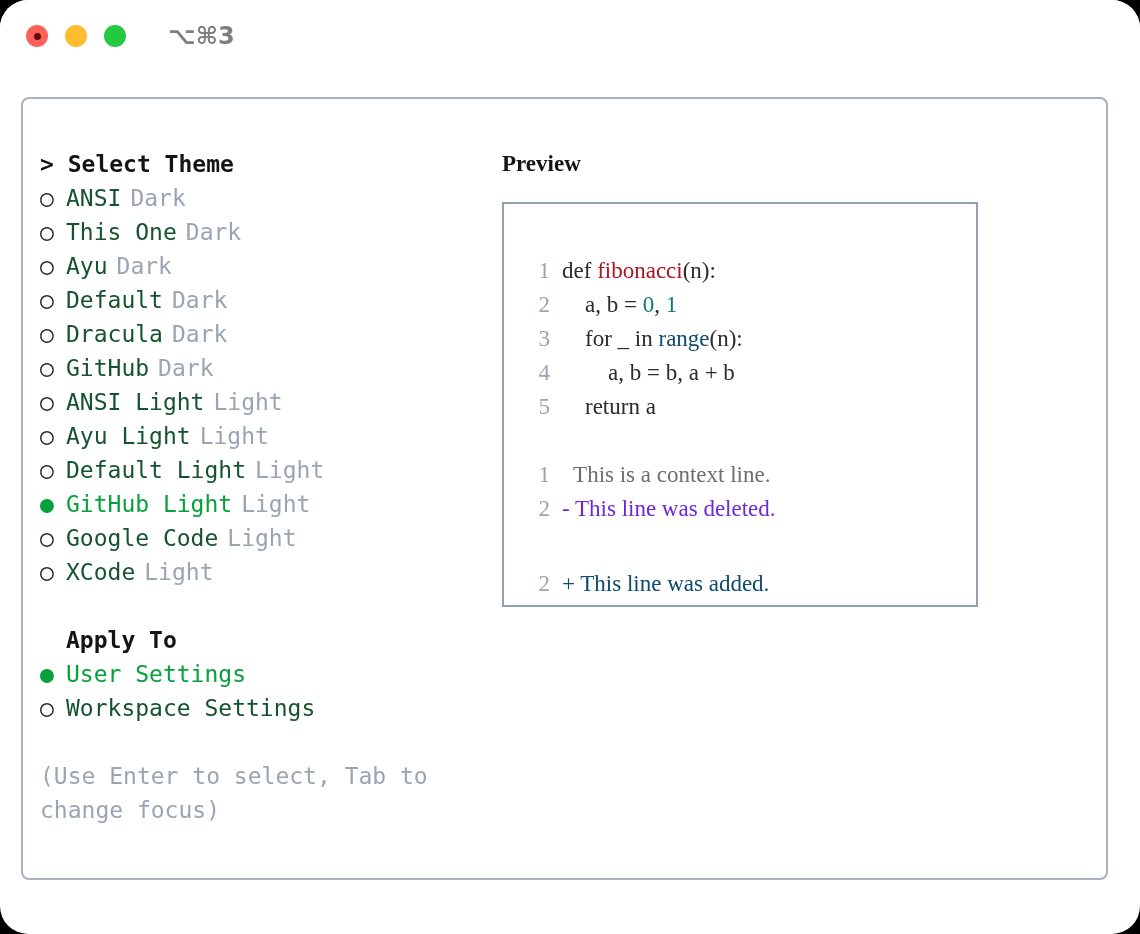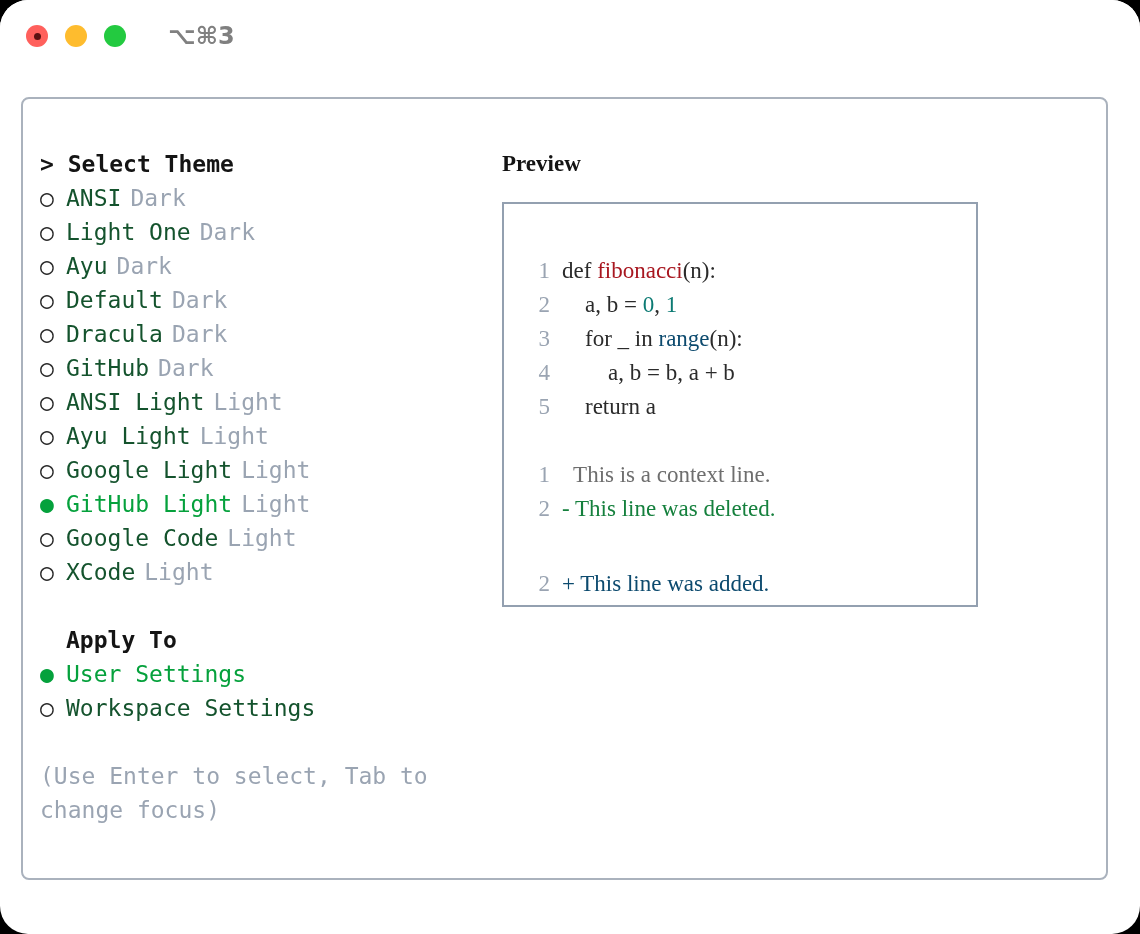--- a/index.html
+++ b/index.html
@@ -187,21 +187,21 @@
   }
   .code-text { color: #2b2b2b; }
 
   .tok-fn      { color: #a81720; }
   .tok-num     { color: #0c7a73; }
   .tok-builtin { color: #0c4a6e; }
   .tok-plain   { color: #2b2b2b; }
 
   .diff-gap { height: 34px; }
   .diff-ctx { color: #6e6e6e; }
-  .diff-del { color: #15803d; }
+  .diff-del { color: #6d28d9; }
   .diff-add { color: #0c4a6e; margin-top: 41px; }
 </style>
 </head>
 <body>
 
 <div class="window">
 
   <div class="titlebar">
     <div class="traffic">
       <div class="dot red"></div>
@@ -213,28 +213,28 @@
 
   <div class="panel">
     <div class="columns">
 
       <div class="left-col">
 
         <div class="list-header">&gt; Select Theme</div>
 
         <div id="theme-list">
             <div class="opt-row"><span class="opt-marker">○</span><span class="opt-label">ANSI</span><span class="opt-variant">Dark</span></div>
-            <div class="opt-row"><span class="opt-marker">○</span><span class="opt-label">Light One</span><span class="opt-variant">Dark</span></div>
+            <div class="opt-row"><span class="opt-marker">○</span><span class="opt-label">This One</span><span class="opt-variant">Dark</span></div>
             <div class="opt-row"><span class="opt-marker">○</span><span class="opt-label">Ayu</span><span class="opt-variant">Dark</span></div>
             <div class="opt-row"><span class="opt-marker">○</span><span class="opt-label">Default</span><span class="opt-variant">Dark</span></div>
             <div class="opt-row"><span class="opt-marker">○</span><span class="opt-label">Dracula</span><span class="opt-variant">Dark</span></div>
             <div class="opt-row"><span class="opt-marker">○</span><span class="opt-label">GitHub</span><span class="opt-variant">Dark</span></div>
             <div class="opt-row"><span class="opt-marker">○</span><span class="opt-label">ANSI Light</span><span class="opt-variant">Light</span></div>
             <div class="opt-row"><span class="opt-marker">○</span><span class="opt-label">Ayu Light</span><span class="opt-variant">Light</span></div>
-            <div class="opt-row"><span class="opt-marker">○</span><span class="opt-label">Google Light</span><span class="opt-variant">Light</span></div>
+            <div class="opt-row"><span class="opt-marker">○</span><span class="opt-label">Default Light</span><span class="opt-variant">Light</span></div>
             <div class="opt-row selected"><span class="opt-marker">●</span><span class="opt-label">GitHub Light</span><span class="opt-variant">Light</span></div>
             <div class="opt-row"><span class="opt-marker">○</span><span class="opt-label">Google Code</span><span class="opt-variant">Light</span></div>
             <div class="opt-row"><span class="opt-marker">○</span><span class="opt-label">XCode</span><span class="opt-variant">Light</span></div>
           </div>
 
         <div class="section-gap"></div>
 
         <div class="section-header">Apply To</div>
 
         <div id="apply-list">

